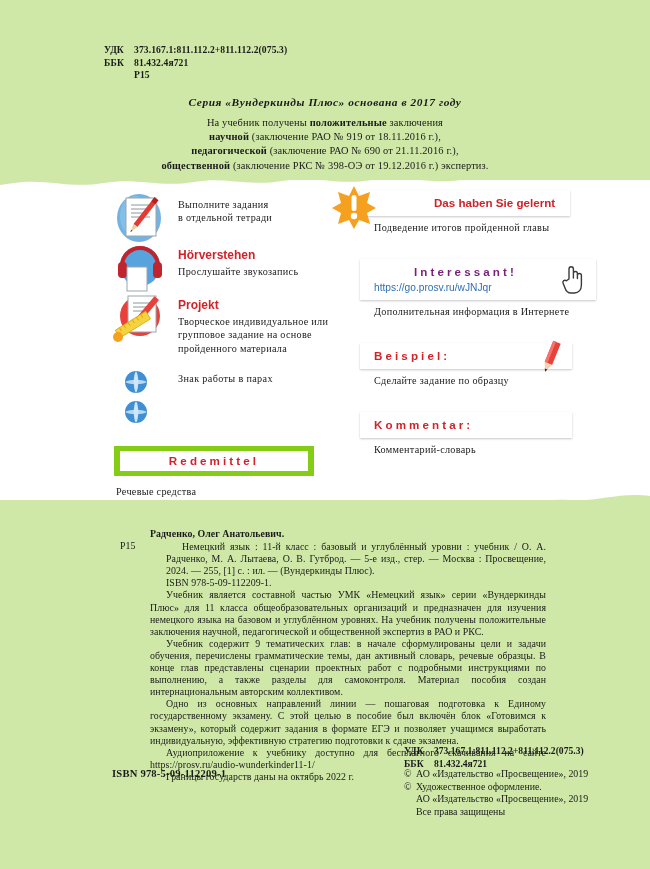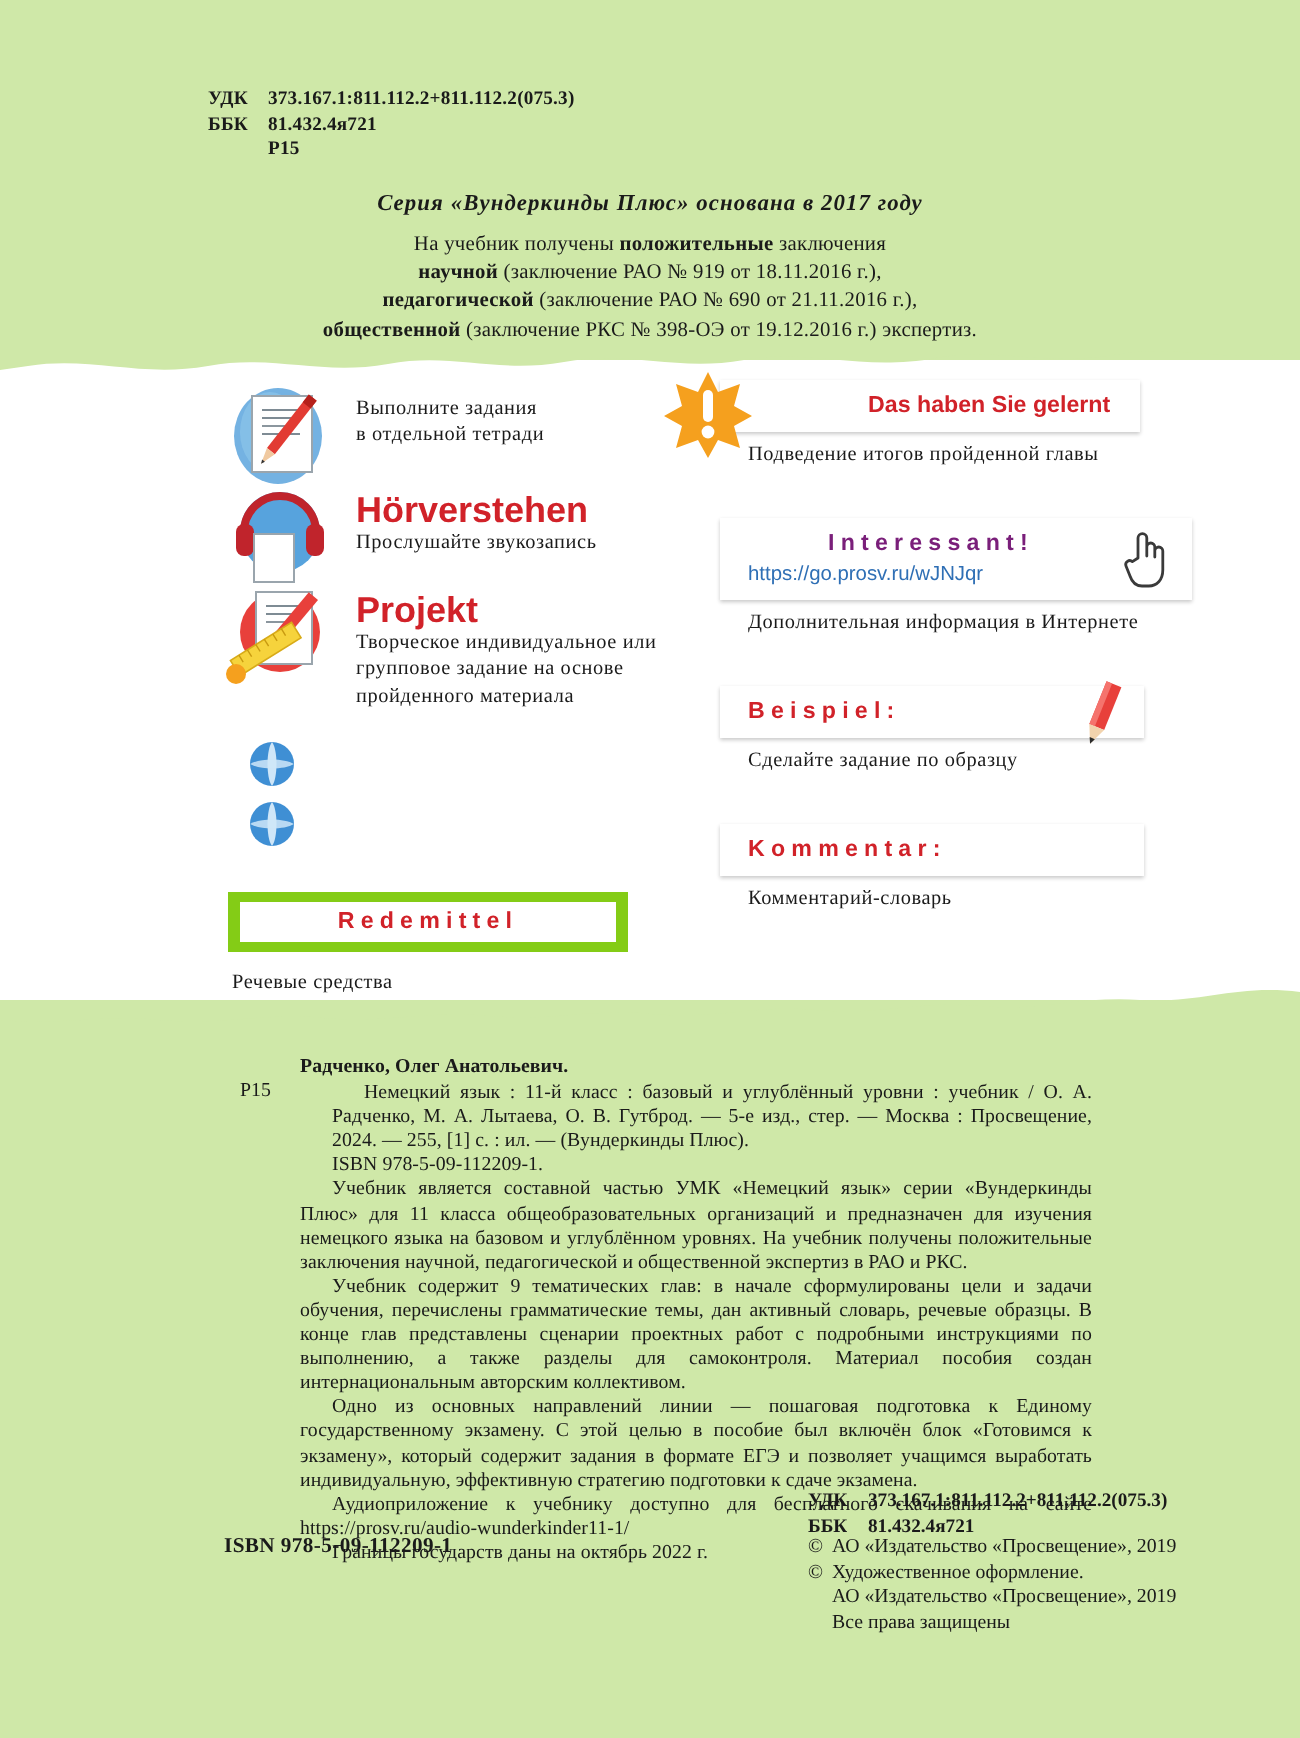--- a/index.html
+++ b/index.html
@@ -107,21 +107,21 @@
     width: 56px; height: 52px;
   }
   .lg-text {
     margin-left: 66px;
     padding-top: 6px;
   }
   .lg-title {
     color: #d12229;
     font-family: "Liberation Sans", sans-serif;
     font-weight: bold;
-    font-size: 18px;
+    font-size: 12px;
     line-height: 15px;
     margin-bottom: 2px;
   }
   .lg-desc {
     font-size: 10.2px;
     line-height: 13.4px;
     letter-spacing: 0.3px;
   }
 
   .lg-small {
@@ -378,20 +378,21 @@
         <div class="lg-desc">пройденного материала</div>
       </div>
     </div>
 
     <div class="lg-small" style="margin-top:14px;">
       <svg class="lg-icon-sm" viewBox="0 0 24 24">
         <circle cx="12" cy="12" r="11" fill="#3f8fd4"></circle>
         <path d="M12,1 C9,5 9,19 12,23 C15,19 15,5 12,1 Z" fill="#cfe6f8"></path>
         <path d="M1,12 C6,9 18,9 23,12 C18,15 6,15 1,12 Z" fill="#cfe6f8" opacity="0.85"></path>
       </svg>
+      <div class="lg-text-sm">Знак работы в парах</div>
     </div>
 
     <div class="lg-small">
       <svg class="lg-icon-sm" viewBox="0 0 24 24">
         <circle cx="12" cy="12" r="11" fill="#3f8fd4"></circle>
         <path d="M12,1 C9,5 9,19 12,23 C15,19 15,5 12,1 Z" fill="#cfe6f8"></path>
         <path d="M1,12 C6,9 18,9 23,12 C18,15 6,15 1,12 Z" fill="#cfe6f8" opacity="0.85"></path>
       </svg>
     </div>
   </div>

